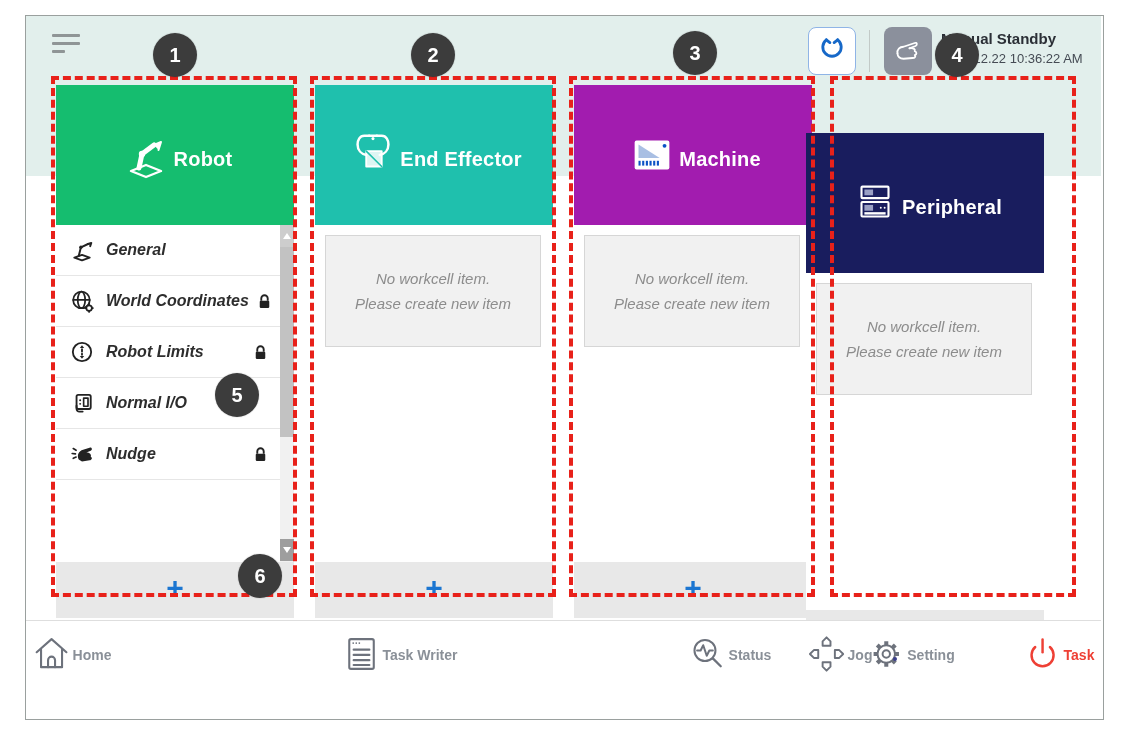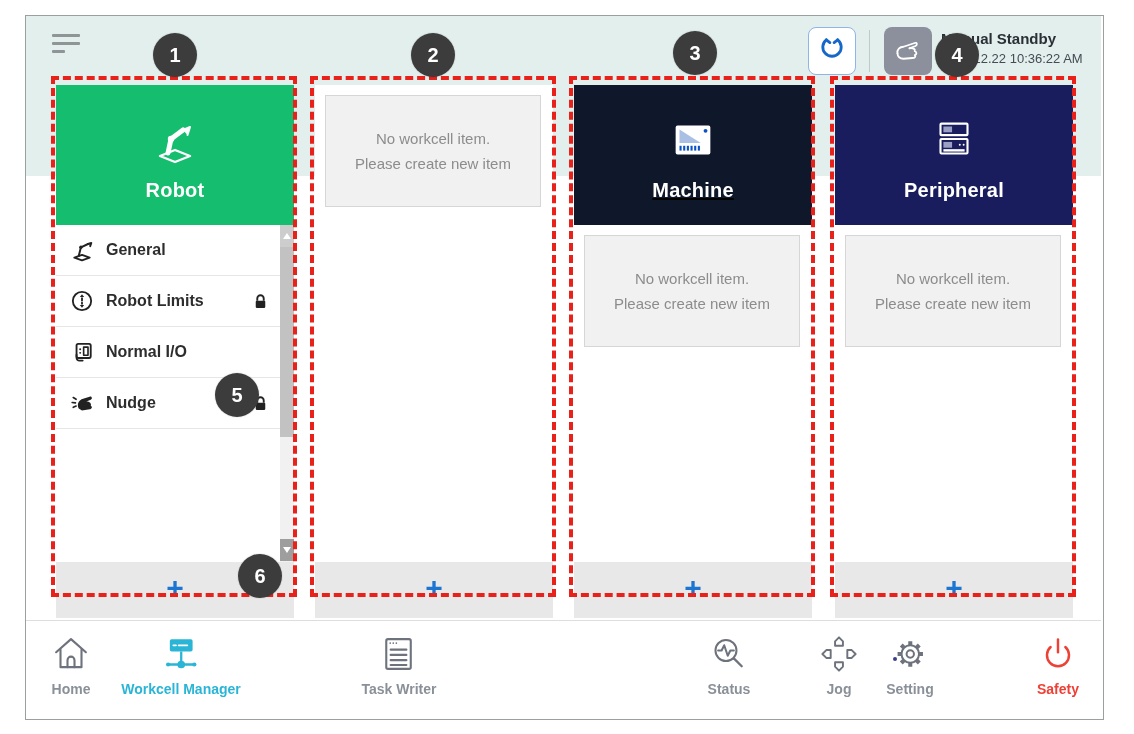--- a/index.html
+++ b/index.html
@@ -18,24 +18,24 @@
   .tr-btn{position:absolute;top:27px;width:48px;height:48px;border-radius:8px;box-sizing:border-box;}
   #gripper-btn{left:808px;background:#ffffff;border:1.5px solid #8fb4e6;display:flex;align-items:center;justify-content:center;}
   #topbar-divider{position:absolute;left:869px;top:30px;width:1px;height:42px;background:#c2cac7;}
   #hand-btn{left:884px;background:#8b909c;border:none;display:flex;align-items:center;justify-content:center;}
   #status-block{position:absolute;left:941px;top:30px;width:160px;}
   #status-title{font-size:15px;font-weight:bold;color:#2b2f36;}
   #status-time{font-size:13px;color:#454b54;margin-top:4px;}
 
   
   .col{position:absolute;top:85px;width:238px;height:533px;background:#ffffff;}
-  .col-header{height:140px;display:flex;flex-direction:column;align-items:center;justify-content:center;cursor:pointer;}
+  .col-header{height:140px;display:flex;flex-direction:row;align-items:center;justify-content:center;cursor:pointer;}
   .col-header .hicon{height:62px;display:flex;align-items:center;justify-content:center;}
   .col-title{color:#ffffff;font-size:20px;font-weight:bold;margin-top:8px;letter-spacing:.2px;}
-  .col-body{position:relative;height:337px;background:#ffffff;overflow:hidden;}
+  .col-body{position:relative;height:337px;background:#ffffff;overflow:hidden;font-style:italic;}
   .col-footer{position:absolute;left:0;right:0;top:477px;height:56px;background:#e8e8e8;display:flex;align-items:center;justify-content:center;cursor:pointer;}
   .plus{color:#1c76d1;font-size:30px;font-weight:800;line-height:1;margin-top:-4px;}
 
   
   .rlist{position:absolute;left:0;top:0;right:14px;}
   .row{height:50px;display:flex;align-items:center;padding:0 10px 0 14px;border-bottom:1px solid #e6e6e6;background:#fff;cursor:pointer;}
   .ric{width:24px;height:24px;display:flex;align-items:center;justify-content:center;margin-right:12px;flex:0 0 24px;}
   .rlabel{font-size:16px;font-weight:600;color:#2d2d2d;white-space:nowrap;}
   .lock{width:18px;height:20px;margin-left:7px;display:flex;align-items:center;}
   .lock.end{margin-left:auto;}
@@ -55,21 +55,21 @@
 
   
   .anno{position:absolute;top:76px;height:521px;width:246px;border:4px dashed #e8211a;box-sizing:border-box;pointer-events:none;z-index:30;}
 
   
   .badge{position:absolute;width:44px;height:44px;border-radius:50%;background:#3c3c3c;color:#ffffff;font-size:20px;font-weight:bold;display:flex;align-items:center;justify-content:center;z-index:40;box-shadow:0 0 0 1px rgba(0,0,0,.05);}
 
   
   #nav-divider{position:absolute;left:26px;top:620px;width:1075px;height:1px;background:#dedede;}
   #navbar{position:absolute;left:26px;top:621px;width:1075px;height:96px;background:#ffffff;}
-  .nav-item{position:absolute;top:8px;transform:translateX(-50%);display:flex;flex-direction:column;align-items:center;cursor:pointer;}
+  .nav-item{position:absolute;top:8px;transform:translateX(-50%);display:flex;flex-direction:row;align-items:center;cursor:pointer;}
   .nic{height:46px;display:flex;align-items:flex-end;justify-content:center;}
   .nlabel{margin-top:6px;font-size:14px;font-weight:600;color:#8a9098;white-space:nowrap;}
   .nav-item.active .nlabel{color:#2ab5d6;}
   .nav-item.power .nlabel{color:#ee4035;}
   #jog-dot{position:absolute;left:893px;top:657px;width:4px;height:4px;border-radius:50%;background:#3b3f8c;}
 </style>
 </head>
 <body>
 
 <div id="stage">
@@ -127,20 +127,38 @@
               <path d="M4 18 L11 15.5 L18 18 L11 20.5 Z"></path>
               <path d="M8 16.5 L10 8.5"></path>
                 <path d="M10 8.5 L16.5 5.5"></path>
               <path d="M16.5 5.5 l3 -1 l-1 3"></path>
               <circle cx="10" cy="8.5" r="1.6" fill="#222222" stroke="none"></circle>
             </svg>
           </span>
           <span class="rlabel">General</span>
         </div>
 
+        <div class="row">
+          <span class="ric">
+            <svg width="24" height="24" viewBox="0 0 22 22" fill="none" stroke="#222222" stroke-width="1.6" stroke-linecap="round">
+              <circle cx="10.5" cy="10" r="7.6"></circle>
+              <ellipse cx="10.5" cy="10" rx="3.4" ry="7.6"></ellipse>
+              <path d="M3 10 h15"></path>
+              <circle cx="17.5" cy="17.5" r="2.6" fill="#ffffff"></circle>
+              <path d="M17.5 14 v-1 M17.5 21 v-1 M14 17.5 h1 M21 17.5 h-1"></path>
+            </svg>
+          </span>
+          <span class="rlabel">World Coordinates</span>
+          <span class="lock">
+            <svg width="17" height="19" viewBox="0 0 20 20">
+                <path d="M6.2 9 V6.4 a3.8 3.8 0 0 1 7.6 0 V9" fill="none" stroke="#222" stroke-width="2.2"></path>
+                <rect x="4.4" y="9" width="11.2" height="8.6" rx="1.4" fill="#222"></rect>
+              </svg>
+          </span>
+        </div>
 
         <div class="row">
           <span class="ric">
             <svg width="24" height="24" viewBox="0 0 22 22" fill="none" stroke="#222222" stroke-width="1.7" stroke-linecap="round">
               <circle cx="11" cy="11" r="8.4"></circle>
               <path d="M11 8.5 v5" stroke-dasharray="2 2"></path>
               <path d="M11 4.8 l-2 2.6 h4 Z" fill="#222222" stroke="none"></path>
               <path d="M11 17.2 l-2 -2.6 h4 Z" fill="#222222" stroke="none"></path>
             </svg>
           </span>
@@ -195,33 +213,46 @@
           </div>
       </div>
     </div>
 
     <div class="col-footer">
       <span class="plus">+</span>
     </div>
   </div>
 
   <div class="col" style="left:315px;">
+    <div class="col-header" style="background:#1fc0ad;">
+      <span class="hicon">
+        <svg width="54" height="54" viewBox="0 0 56 56" fill="none" stroke="#ffffff" stroke-width="2.6" stroke-linecap="round" stroke-linejoin="round">
+          <path d="M24 8 h-5 C14 8 12 13 12 17 C12 23 16 27 21 28"></path>
+          <path d="M32 8 h5 C42 8 44 13 44 17 C44 23 40 27 35 28"></path>
+          <path d="M24 8 h8"></path>
+          <circle cx="28" cy="11" r="1.6" fill="#ffffff" stroke="none"></circle>
+          <rect x="21" y="24" width="16" height="16" fill="rgba(255,255,255,0.85)" stroke="#ffffff" stroke-width="2"></rect>
+          <path d="M21 24 L37 40" stroke="#1fc0ad" stroke-width="1.6"></path>
+        </svg>
+      </span>
+      <div class="col-title">End Effector</div>
+    </div>
     <div class="col-body">
       <div class="empty-card">
         <div>No workcell item.</div>
         <div>Please create new item</div>
       </div>
     </div>
     <div class="col-footer">
       <span class="plus">+</span>
     </div>
   </div>
 
   <div class="col" style="left:574px;">
-    <div class="col-header" style="background:#0f172a;text-decoration:underline;">
+    <div class="col-header" style="background:#a21caf;">
       <span class="hicon">
         <svg width="54" height="54" viewBox="0 0 56 56">
           <rect x="10" y="13" width="36" height="30" rx="2" fill="#ffffff"></rect>
           <path d="M14 17 L14 31 L36 31 Z" fill="#a9bfe3"></path>
           <g fill="#0b52c6">
             <rect x="14" y="34" width="2.2" height="5"></rect>
               <rect x="17.8" y="34" width="2.2" height="5"></rect>
             <rect x="21.6" y="34" width="2.2" height="5"></rect>
               <rect x="25.4" y="34" width="2.2" height="5"></rect>
             <rect x="29.2" y="34" width="2.2" height="5"></rect>
@@ -236,21 +267,21 @@
       <div class="empty-card">
         <div>No workcell item.</div>
         <div>Please create new item</div>
       </div>
     </div>
     <div class="col-footer">
       <span class="plus">+</span>
     </div>
   </div>
 
-  <div class="col" style="left:835px;">
+  <div class="col" style="left:806px;margin-top:48px;">
     <div class="col-header" style="background:#191d5e;">
       <span class="hicon">
         <svg width="54" height="54" viewBox="0 0 56 56" fill="none" stroke="#ffffff" stroke-width="2.2">
           <rect x="14" y="11" width="28" height="12" rx="1"></rect>
           <rect x="17" y="14" width="9" height="6" fill="#9aa0c4" stroke="none"></rect>
           <rect x="14" y="27" width="28" height="15" rx="1"></rect>
           <rect x="17" y="30" width="9" height="6" fill="#9aa0c4" stroke="none"></rect>
           <circle cx="34" cy="33" r="1" fill="#ffffff" stroke="none"></circle>
           <circle cx="38" cy="33" r="1" fill="#ffffff" stroke="none"></circle>
           <rect x="17" y="37.5" width="22" height="2.5" fill="#ffffff" stroke="none"></rect>
@@ -288,34 +319,20 @@
       <span class="nic">
         <svg width="42" height="42" viewBox="0 0 48 48" fill="none" stroke="#6d727c" stroke-width="2.4" stroke-linecap="round" stroke-linejoin="round">
           <path d="M7 22 L24 7 L41 22"></path>
           <path d="M12 19 V39 H36 V19"></path>
           <path d="M20 39 V31 a4 4 0 0 1 8 0 V39"></path>
         </svg>
       </span>
       <span class="nlabel">Home</span>
     </div>
 
-    <div class="nav-item active" style="left:155px;">
-      <span class="nic">
-        <svg width="42" height="42" viewBox="0 0 48 48" fill="none">
-          <rect x="11" y="7" width="26" height="14" rx="2" fill="#2ab5d6"></rect>
-          <path d="M15 14 h3 M21 14 h10" stroke="#ffffff" stroke-width="2" stroke-linecap="round"></path>
-          <path d="M24 21 V34" stroke="#2ab5d6" stroke-width="2.6"></path>
-          <path d="M9 36 H39" stroke="#2ab5d6" stroke-width="2.6" stroke-linecap="round"></path>
-          <circle cx="24" cy="36" r="4.4" fill="#2ab5d6"></circle>
-          <circle cx="9" cy="36" r="2.4" fill="#2ab5d6"></circle>
-          <circle cx="39" cy="36" r="2.4" fill="#2ab5d6"></circle>
-        </svg>
-      </span>
-      <span class="nlabel">Workcell Manager</span>
-    </div>
 
 
     <div class="nav-item" style="left:373px;text-align:right;">
       <span class="nic">
         <svg width="42" height="42" viewBox="0 0 48 48" fill="none" stroke="#6d727c" stroke-width="2.4" stroke-linecap="round" stroke-linejoin="round">
           <rect x="10" y="7" width="28" height="34" rx="2"></rect>
           <circle cx="14.5" cy="11.5" r="1" fill="#6d727c" stroke="none"></circle>
           <circle cx="18" cy="11.5" r="1" fill="#6d727c" stroke="none"></circle>
           <circle cx="21.5" cy="11.5" r="1" fill="#6d727c" stroke="none"></circle>
           <path d="M15 19 H33 M15 25 H33 M15 31 H33 M15 36.5 H33"></path>
@@ -367,17 +384,17 @@
       <span class="nlabel">Setting</span>
     </div>
 
     <div class="nav-item power" style="left:1032px;">
       <span class="nic">
         <svg width="42" height="42" viewBox="0 0 48 48" fill="none" stroke="#ee4035" stroke-width="2.8" stroke-linecap="round">
           <path d="M15.6 16 A12.6 12.6 0 1 0 32.4 16"></path>
           <path d="M24 7.5 V22"></path>
         </svg>
       </span>
-      <span class="nlabel">Safety</span>
+      <span class="nlabel">Task</span>
     </div>
   </div>
   <div id="jog-dot"></div>
 </div>
 
 </body></html>

